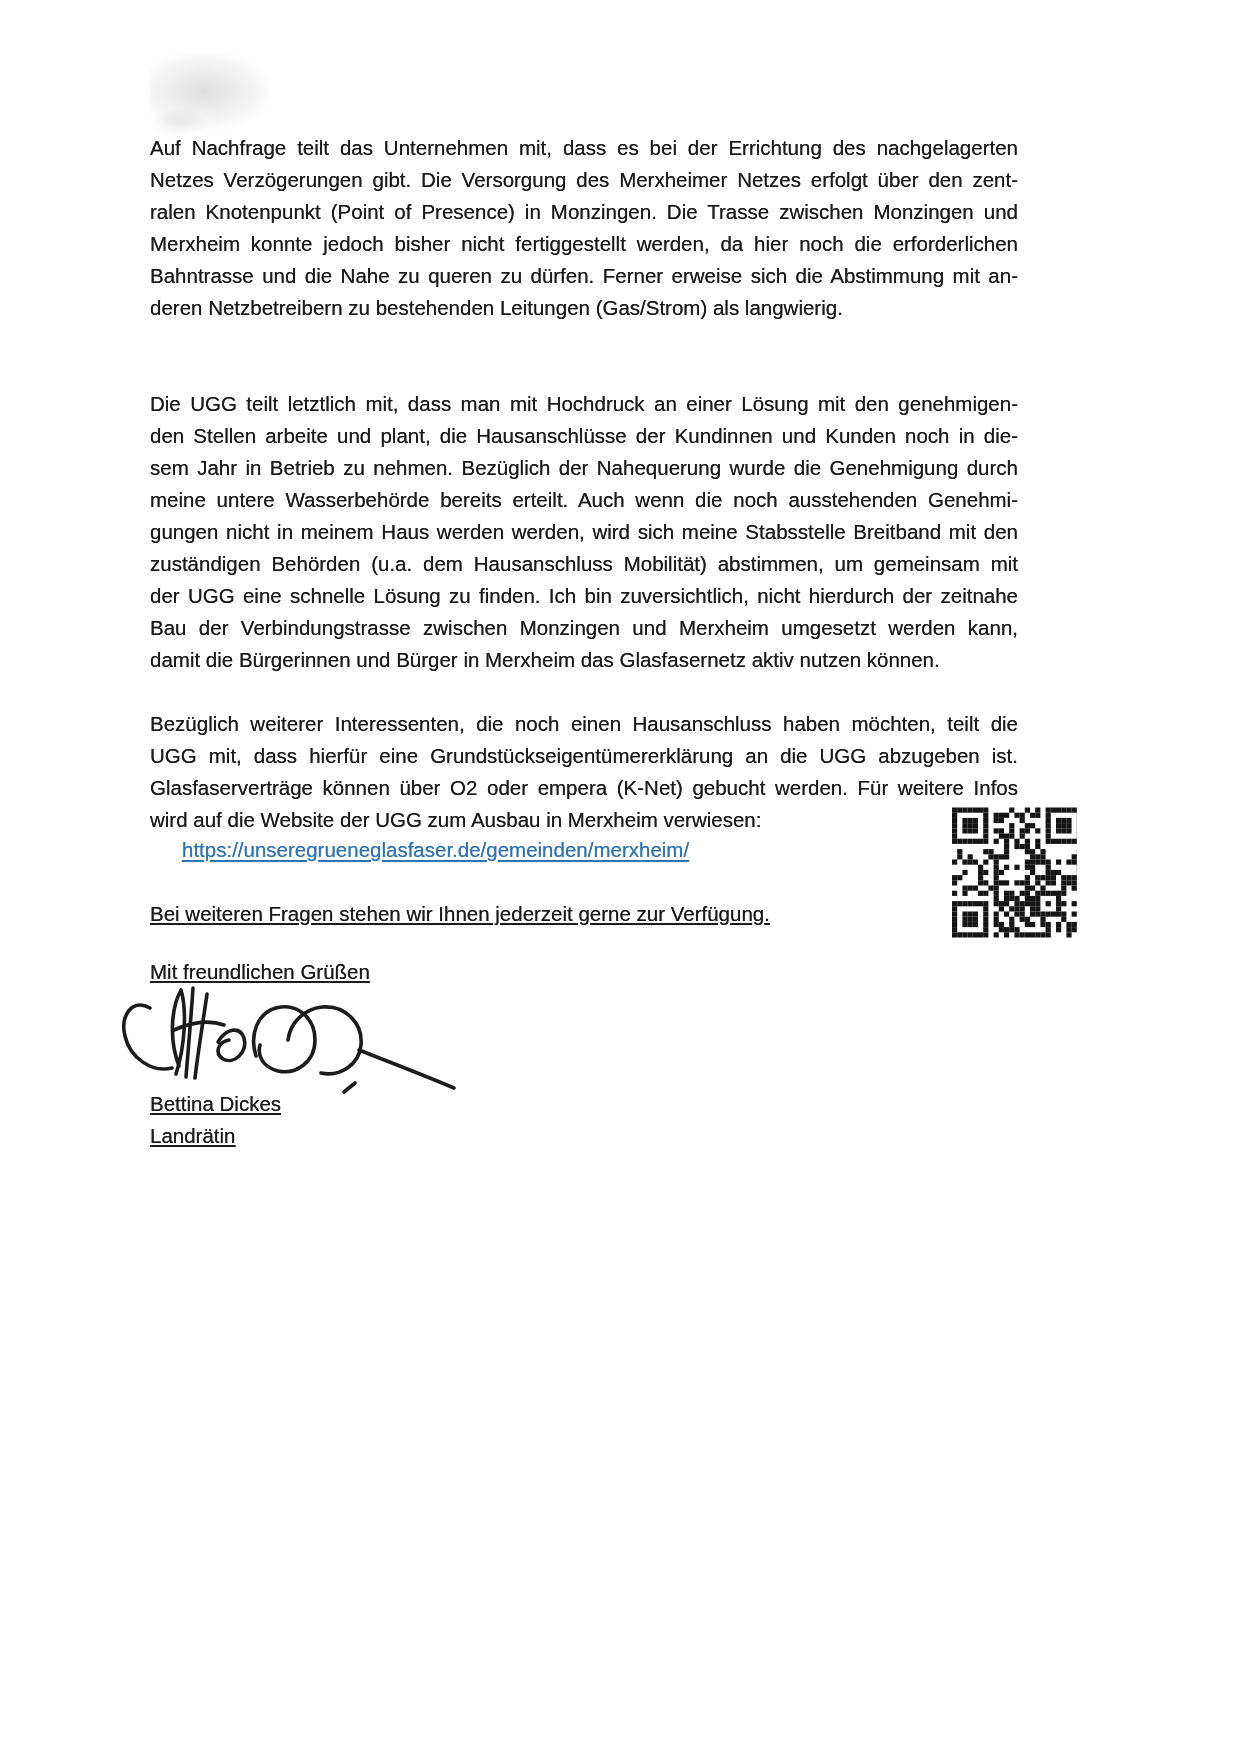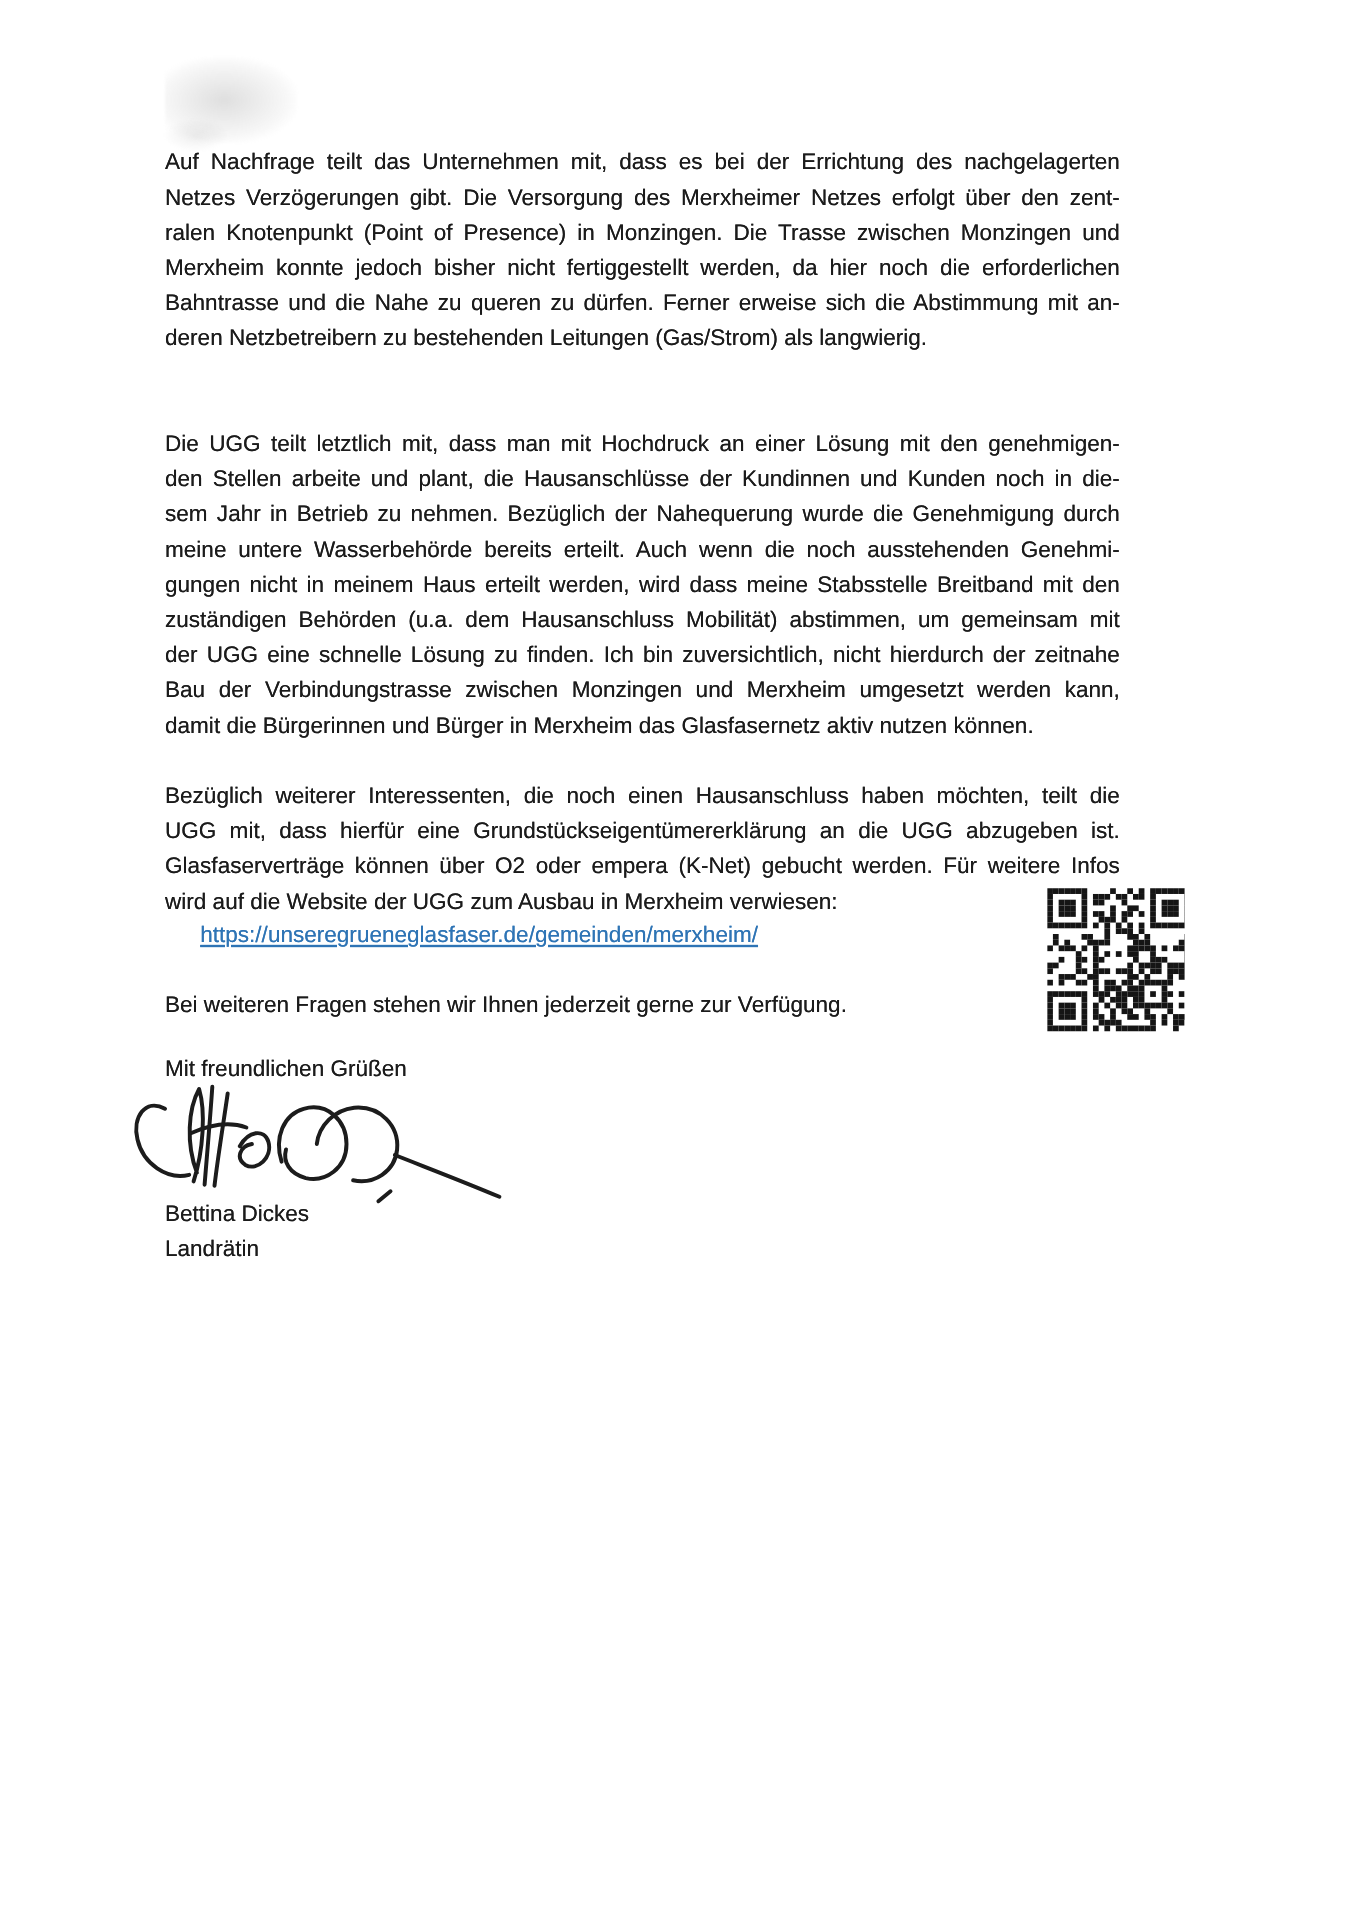--- a/index.html
+++ b/index.html
@@ -21,20 +21,21 @@
     text-shadow:0 0 0.6px rgba(20,20,20,0.85);
   }
   .textblock .line{white-space:normal;}
   .textblock .line.jl{text-align:justify;text-align-last:justify;text-justify:inter-word;}
   .single-line{
     position:absolute;
     left:150px;
     font-size:20.5px;
     line-height:32px;
     text-shadow:0 0 0.6px rgba(20,20,20,0.85);
+    text-decoration:underline;
   }
   .weblink{
     color:#2e74b5;
     text-decoration:underline;
     text-decoration-thickness:1.5px;
     text-underline-offset:3px;
     text-shadow:0 0 0.6px rgba(46,116,181,0.85);
     cursor:pointer;
     margin-left:32px;
   }
@@ -89,21 +90,21 @@
       <div class="line jl">Merxheim konnte jedoch bisher nicht fertiggestellt werden, da hier noch die erforderlichen</div>
       <div class="line jl">Bahntrasse und die Nahe zu queren zu dürfen. Ferner erweise sich die Abstimmung mit an-</div>
       <div class="line">deren Netzbetreibern zu bestehenden Leitungen (Gas/Strom) als langwierig.</div>
     </div>
 
   <div class="textblock" style="top:388px;">
       <div class="line jl">Die UGG teilt letztlich mit, dass man mit Hochdruck an einer Lösung mit den genehmigen-</div>
       <div class="line jl">den Stellen arbeite und plant, die Hausanschlüsse der Kundinnen und Kunden noch in die-</div>
       <div class="line jl">sem Jahr in Betrieb zu nehmen. Bezüglich der Nahequerung wurde die Genehmigung durch</div>
       <div class="line jl">meine untere Wasserbehörde bereits erteilt. Auch wenn die noch ausstehenden Genehmi-</div>
-      <div class="line jl">gungen nicht in meinem Haus erteilt werden, wird dass meine Stabsstelle Breitband mit den</div>
+      <div class="line jl">gungen nicht in meinem Haus werden werden, wird sich meine Stabsstelle Breitband mit den</div>
       <div class="line jl">zuständigen Behörden (u.a. dem Hausanschluss Mobilität) abstimmen, um gemeinsam mit</div>
       <div class="line jl">der UGG eine schnelle Lösung zu finden. Ich bin zuversichtlich, nicht hierdurch der zeitnahe</div>
       <div class="line jl">Bau der Verbindungstrasse zwischen Monzingen und Merxheim umgesetzt werden kann,</div>
       <div class="line">damit die Bürgerinnen und Bürger in Merxheim das Glasfasernetz aktiv nutzen können.</div>
     </div>
 
   <div class="textblock" style="top:708px;">
       <div class="line jl">Bezüglich weiterer Interessenten, die noch einen Hausanschluss haben möchten, teilt die</div>
       <div class="line jl">UGG mit, dass hierfür eine Grundstückseigentümererklärung an die UGG abzugeben ist.</div>
       <div class="line jl">Glasfaserverträge können über O2 oder empera (K-Net) gebucht werden. Für weitere Infos</div>

